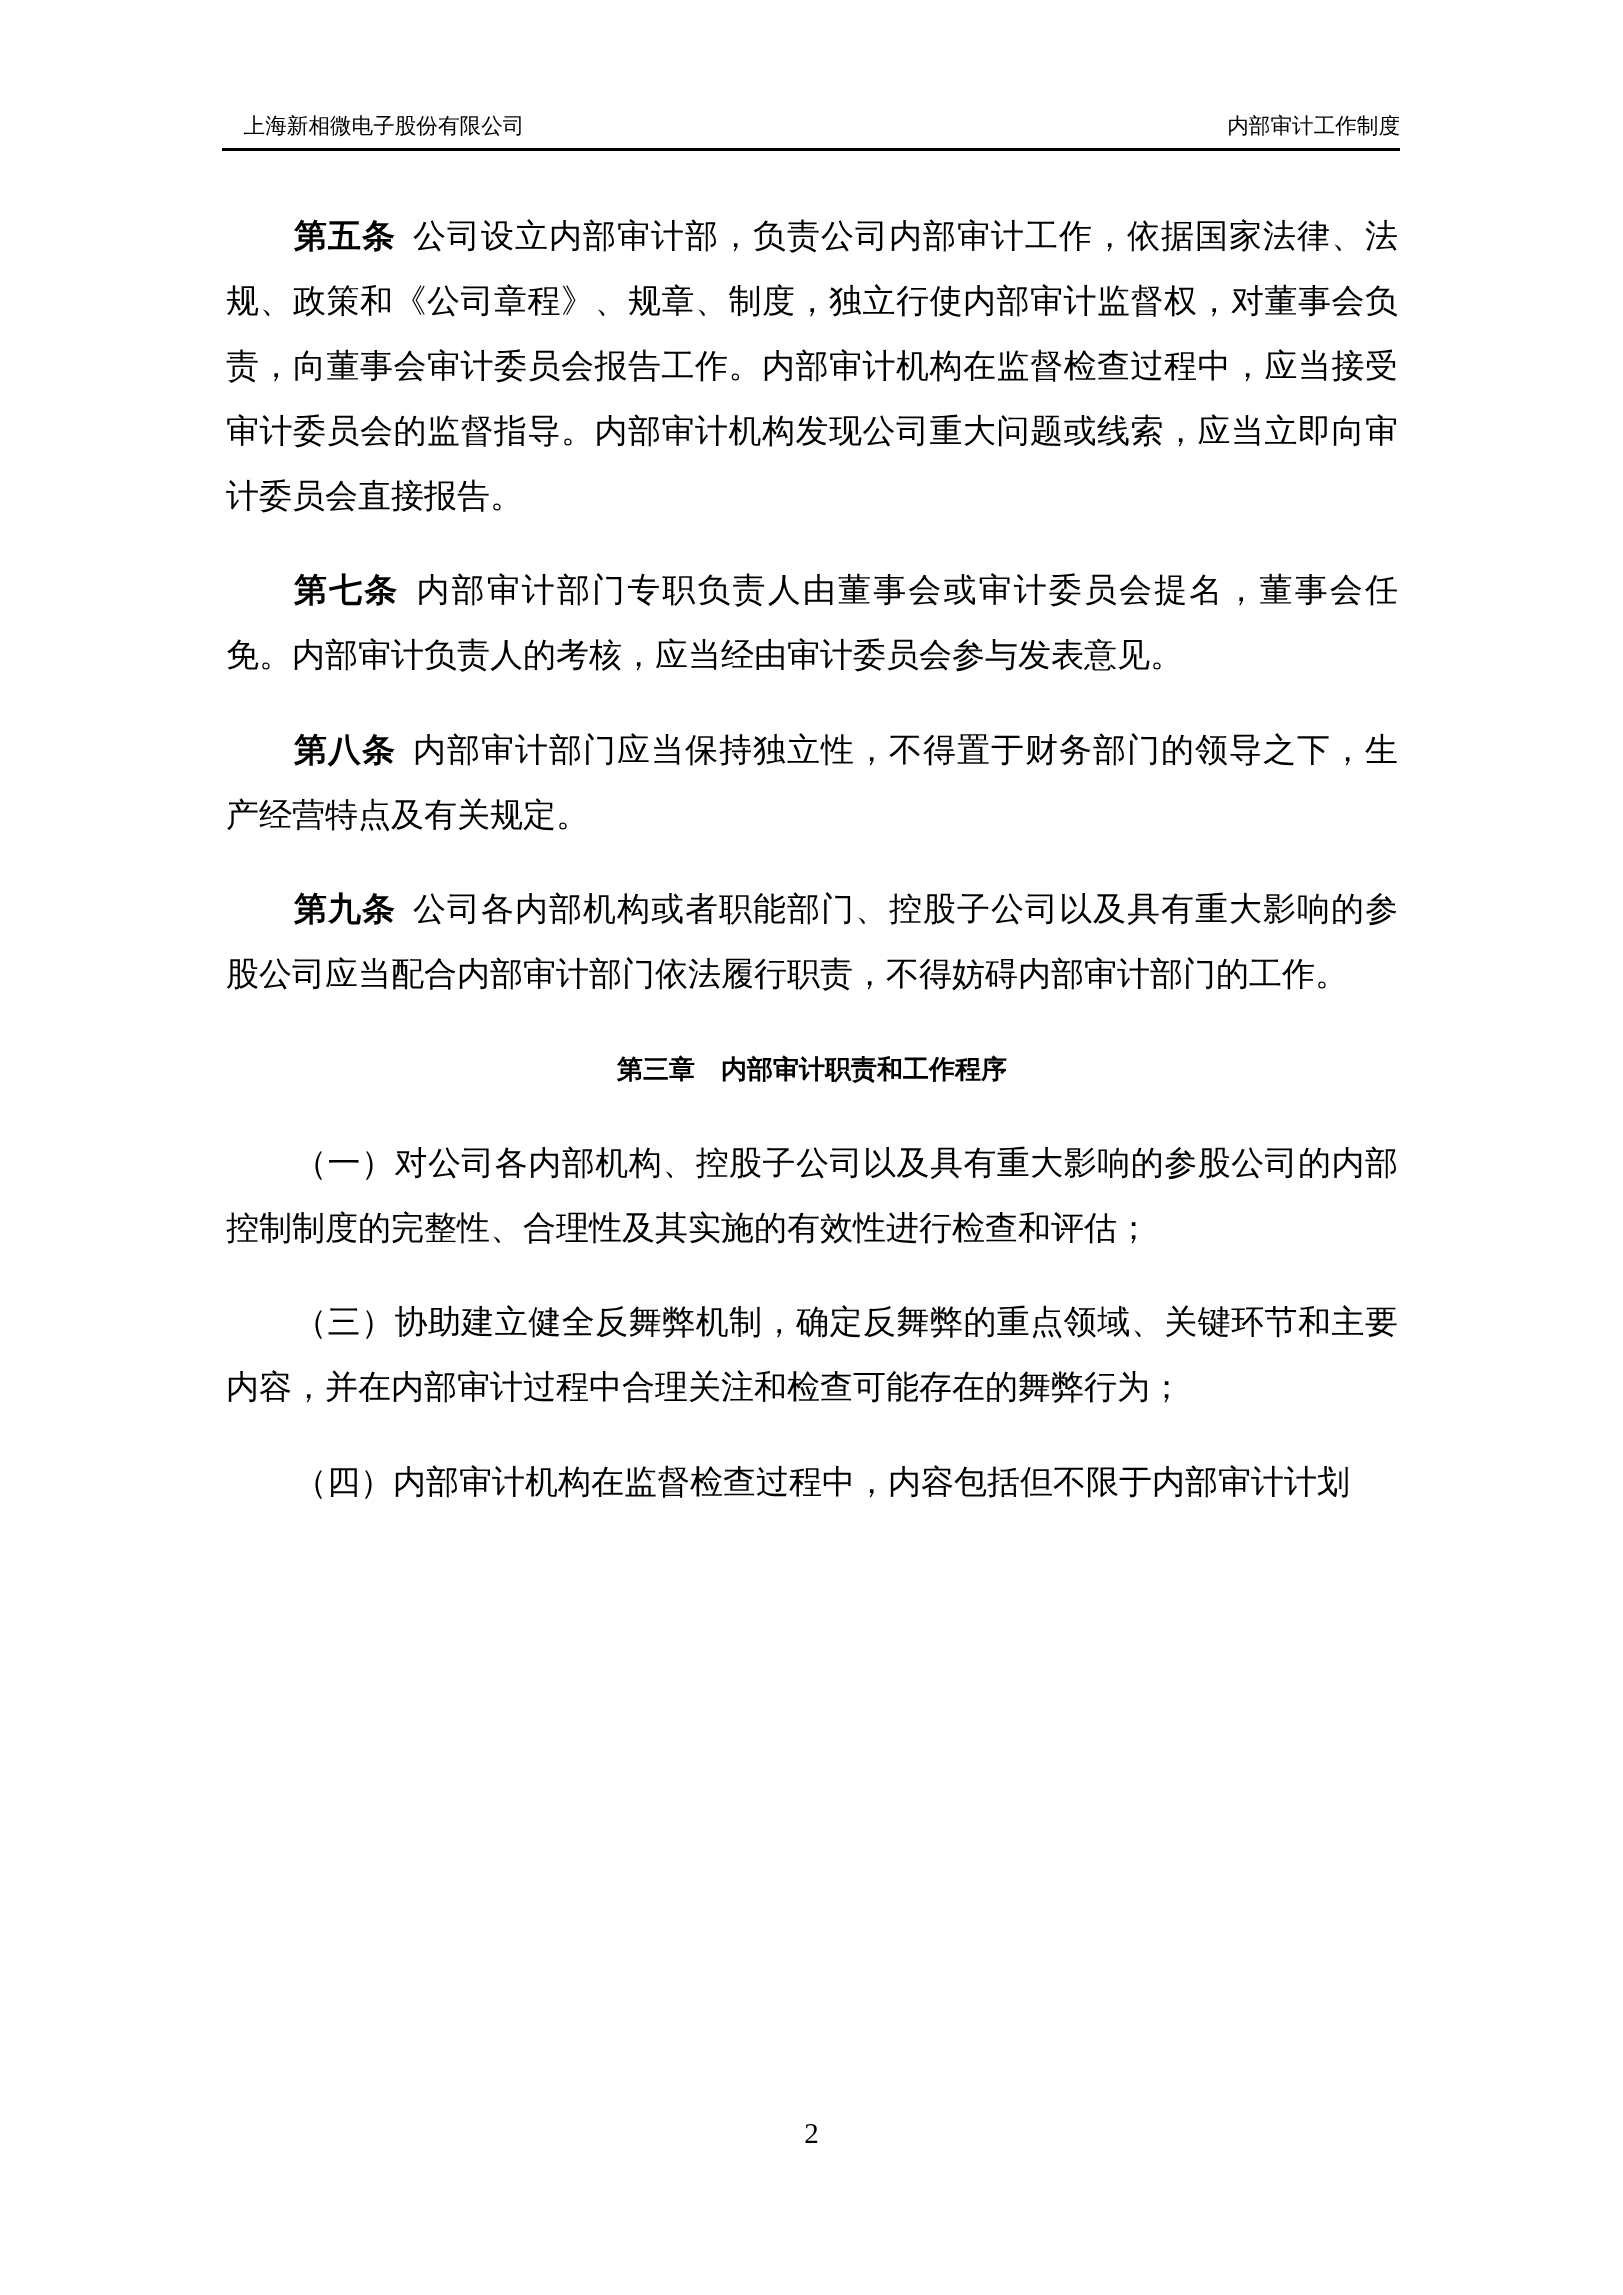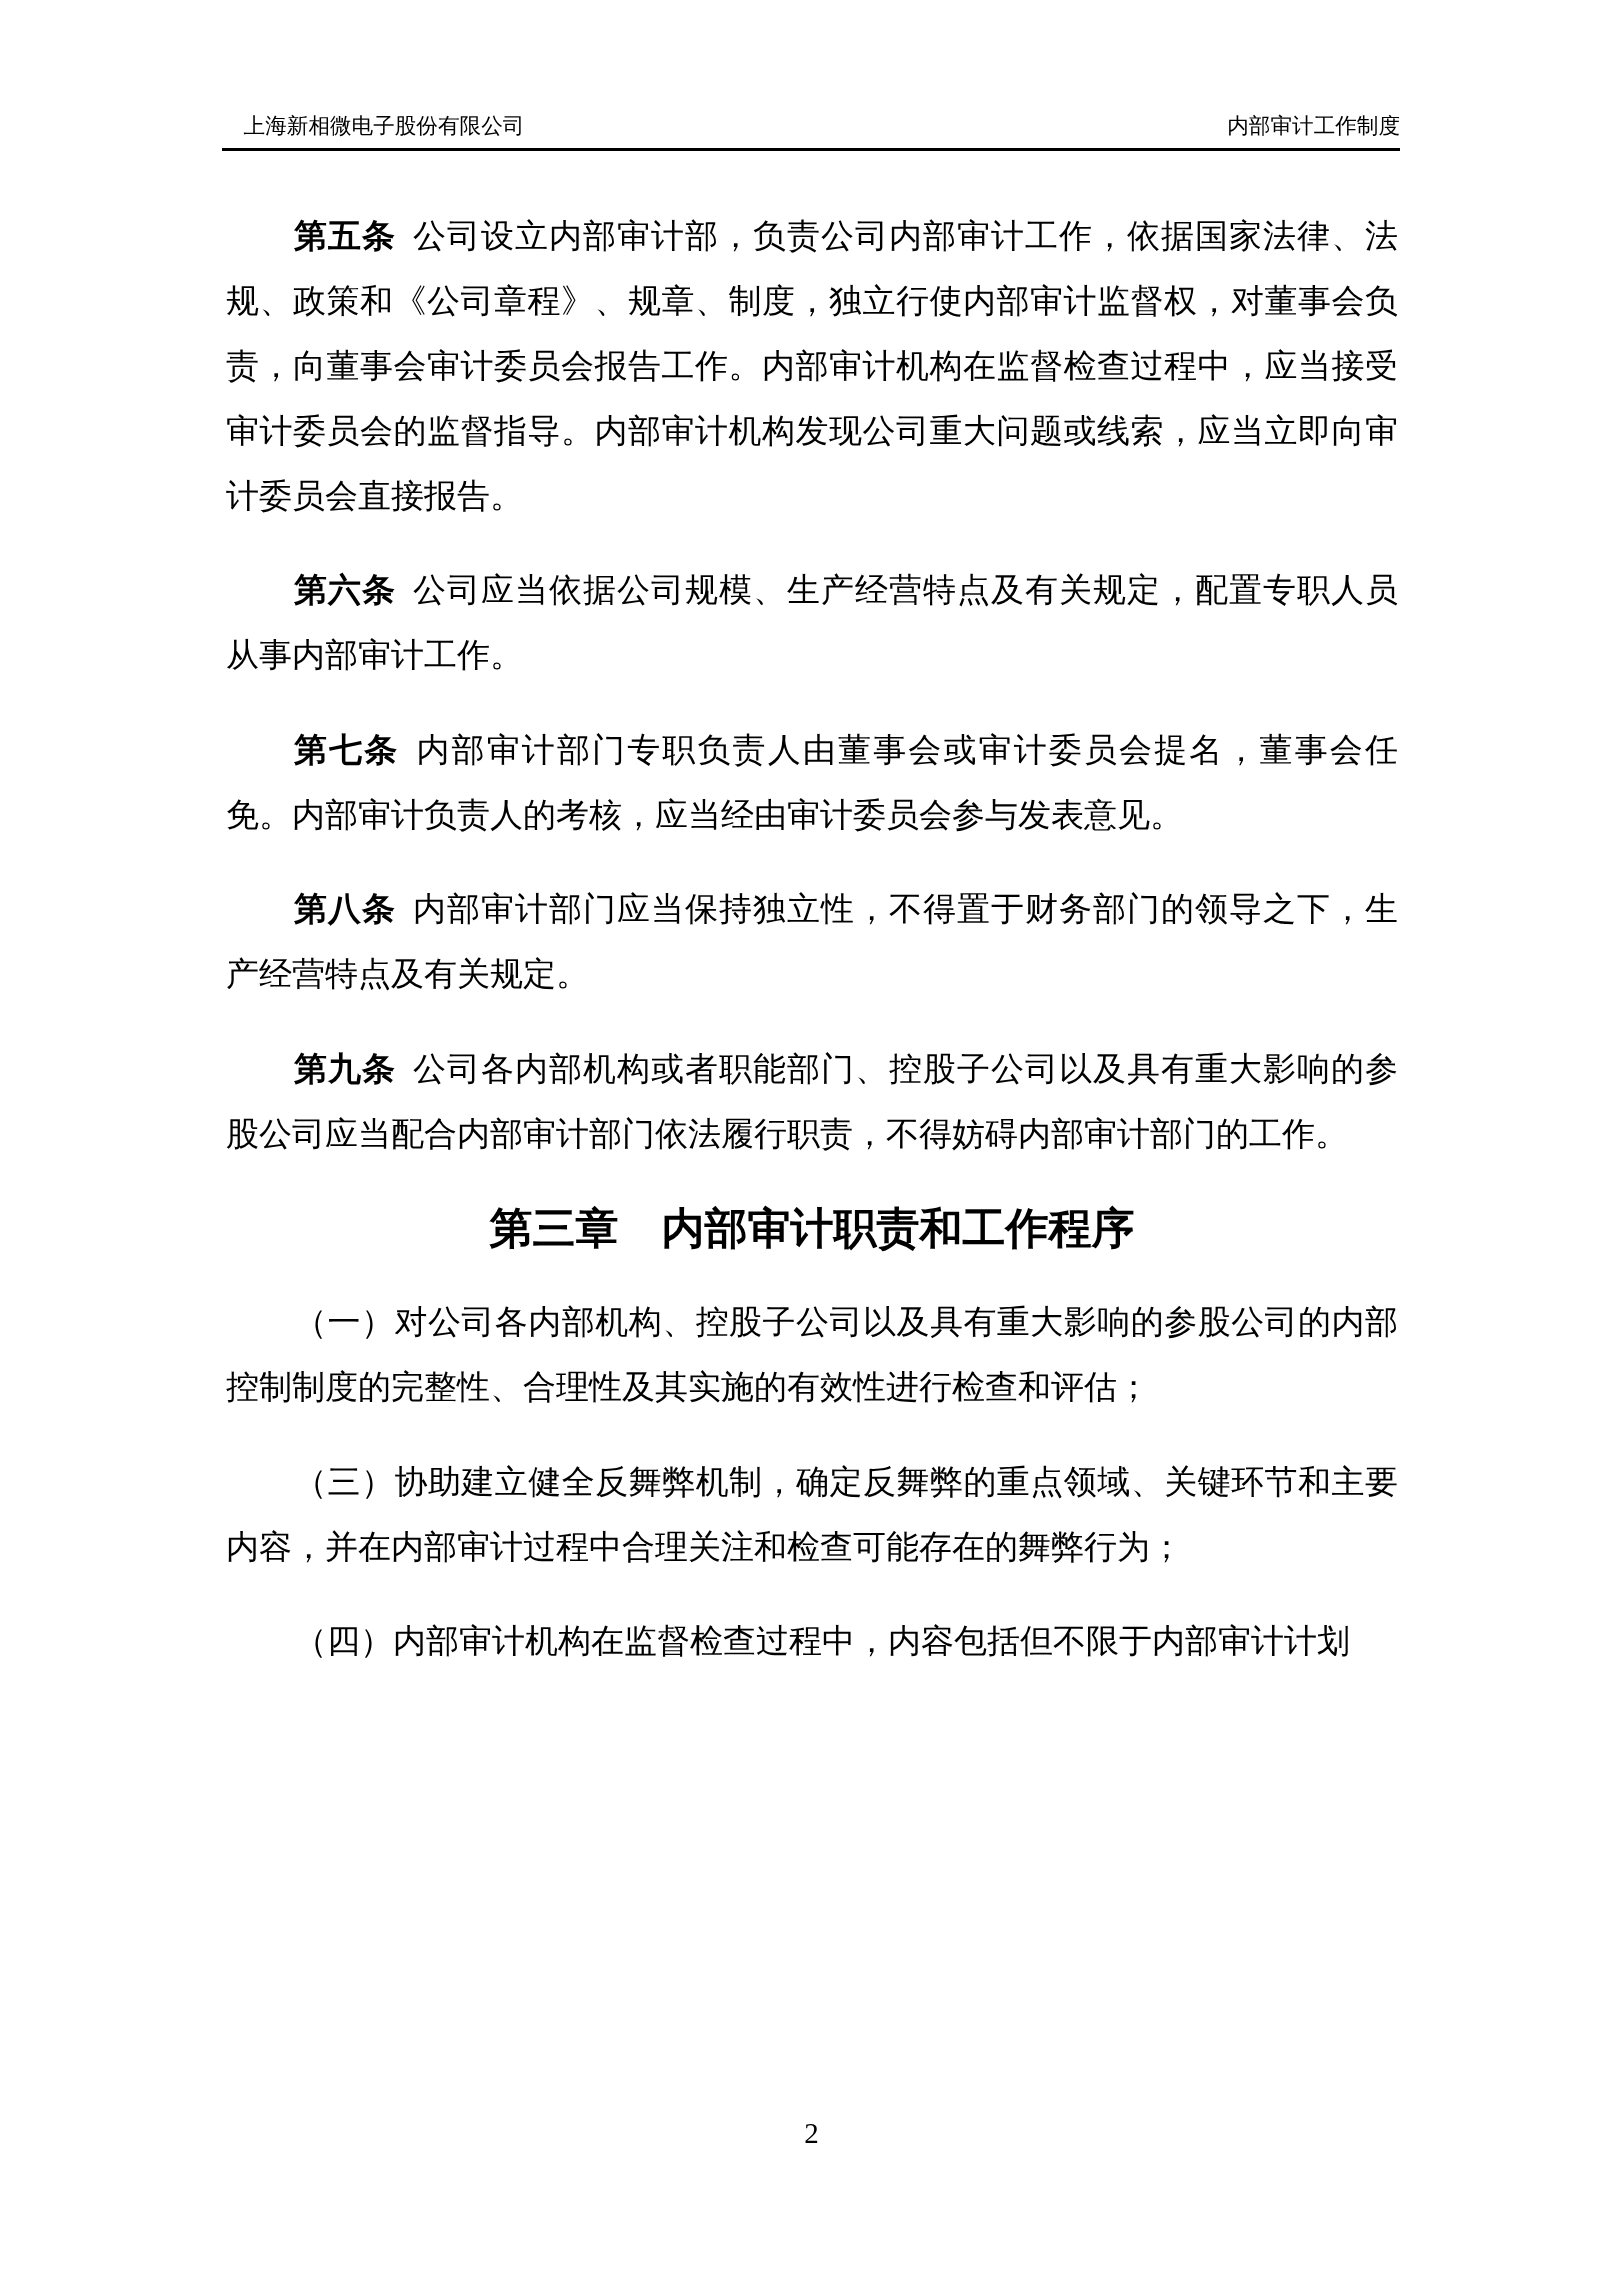--- a/index.html
+++ b/index.html
@@ -44,21 +44,21 @@
   .para {
     margin: 0 0 29.4px 0;
     text-indent: 68px;
   }
   .article-label {
     font-weight: bold;
     margin-right: 17px;
   }
   .chapter {
     margin: 0 0 29.4px 0;
-    font-size: 43px;
+    font-size: 26px;
     line-height: 65px;
     font-weight: bold;
     text-align: center;
     text-indent: 0;
   }
   .footer {
     position: absolute;
     top: 2115px;
     left: 0;
     width: 1623px;
@@ -74,21 +74,20 @@
 
   <header class="header">
     <span class="left">上海新相微电子股份有限公司</span>
     <span class="right">内部审计工作制度</span>
   </header>
 
   <main class="doc-body">
 
     <p class="para"><span class="article-label">第五条</span><span>公司设立内部审计部，负责公司内部审计工作，依据国家法律、法规、政策和《公司章程》、规章、制度，独立行使内部审计监督权，对董事会负责，向董事会审计委员会报告工作。内部审计机构在监督检查过程中，应当接受审计委员会的监督指导。内部审计机构发现公司重大问题或线索，应当立即向审计委员会直接报告。</span></p>
 
-    <p class="para"><span class="article-label">第六条</span><span>公司应当依据公司规模、生产经营特点及有关规定，配置专职人员从事内部审计工作。</span></p>
 
     <p class="para"><span class="article-label">第七条</span><span>内部审计部门专职负责人由董事会或审计委员会提名，董事会任免。内部审计负责人的考核，应当经由审计委员会参与发表意见。</span></p>
 
     <p class="para"><span class="article-label">第八条</span><span>内部审计部门应当保持独立性，不得置于财务部门的领导之下，生产经营特点及有关规定。</span></p>
 
     <p class="para"><span class="article-label">第九条</span><span>公司各内部机构或者职能部门、控股子公司以及具有重大影响的参股公司应当配合内部审计部门依法履行职责，不得妨碍内部审计部门的工作。</span></p>
 
     <h2 class="chapter">第三章　内部审计职责和工作程序</h2>
 
 

